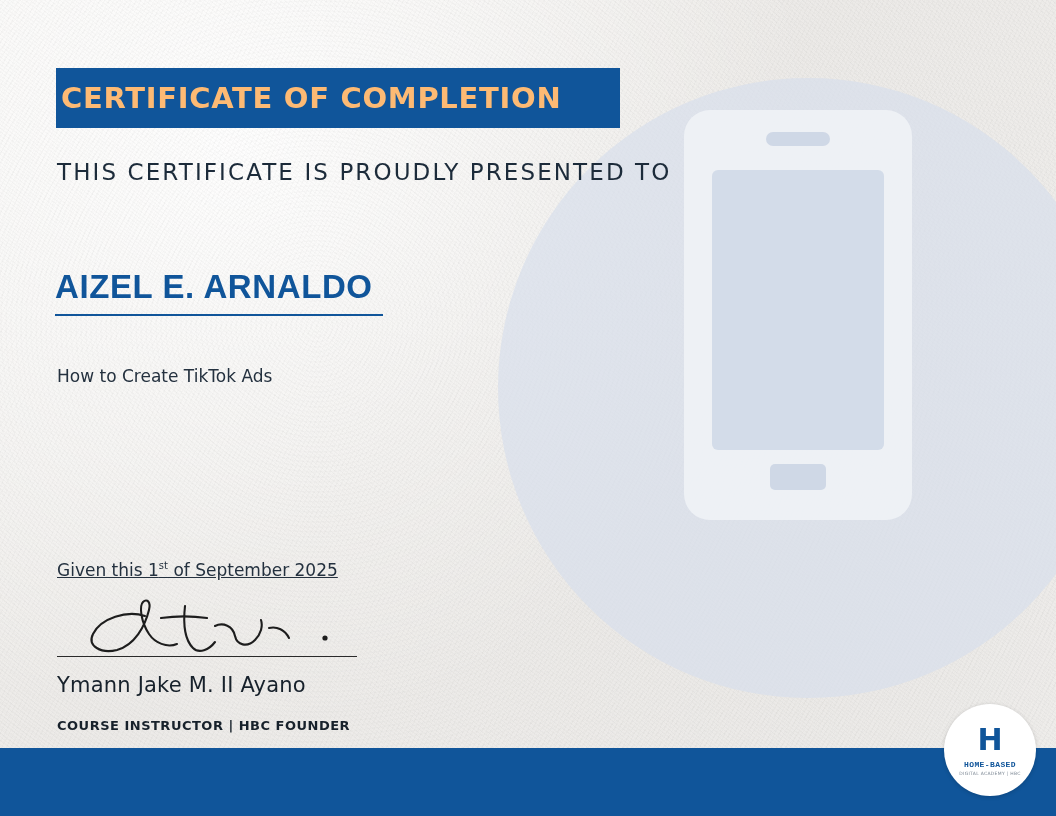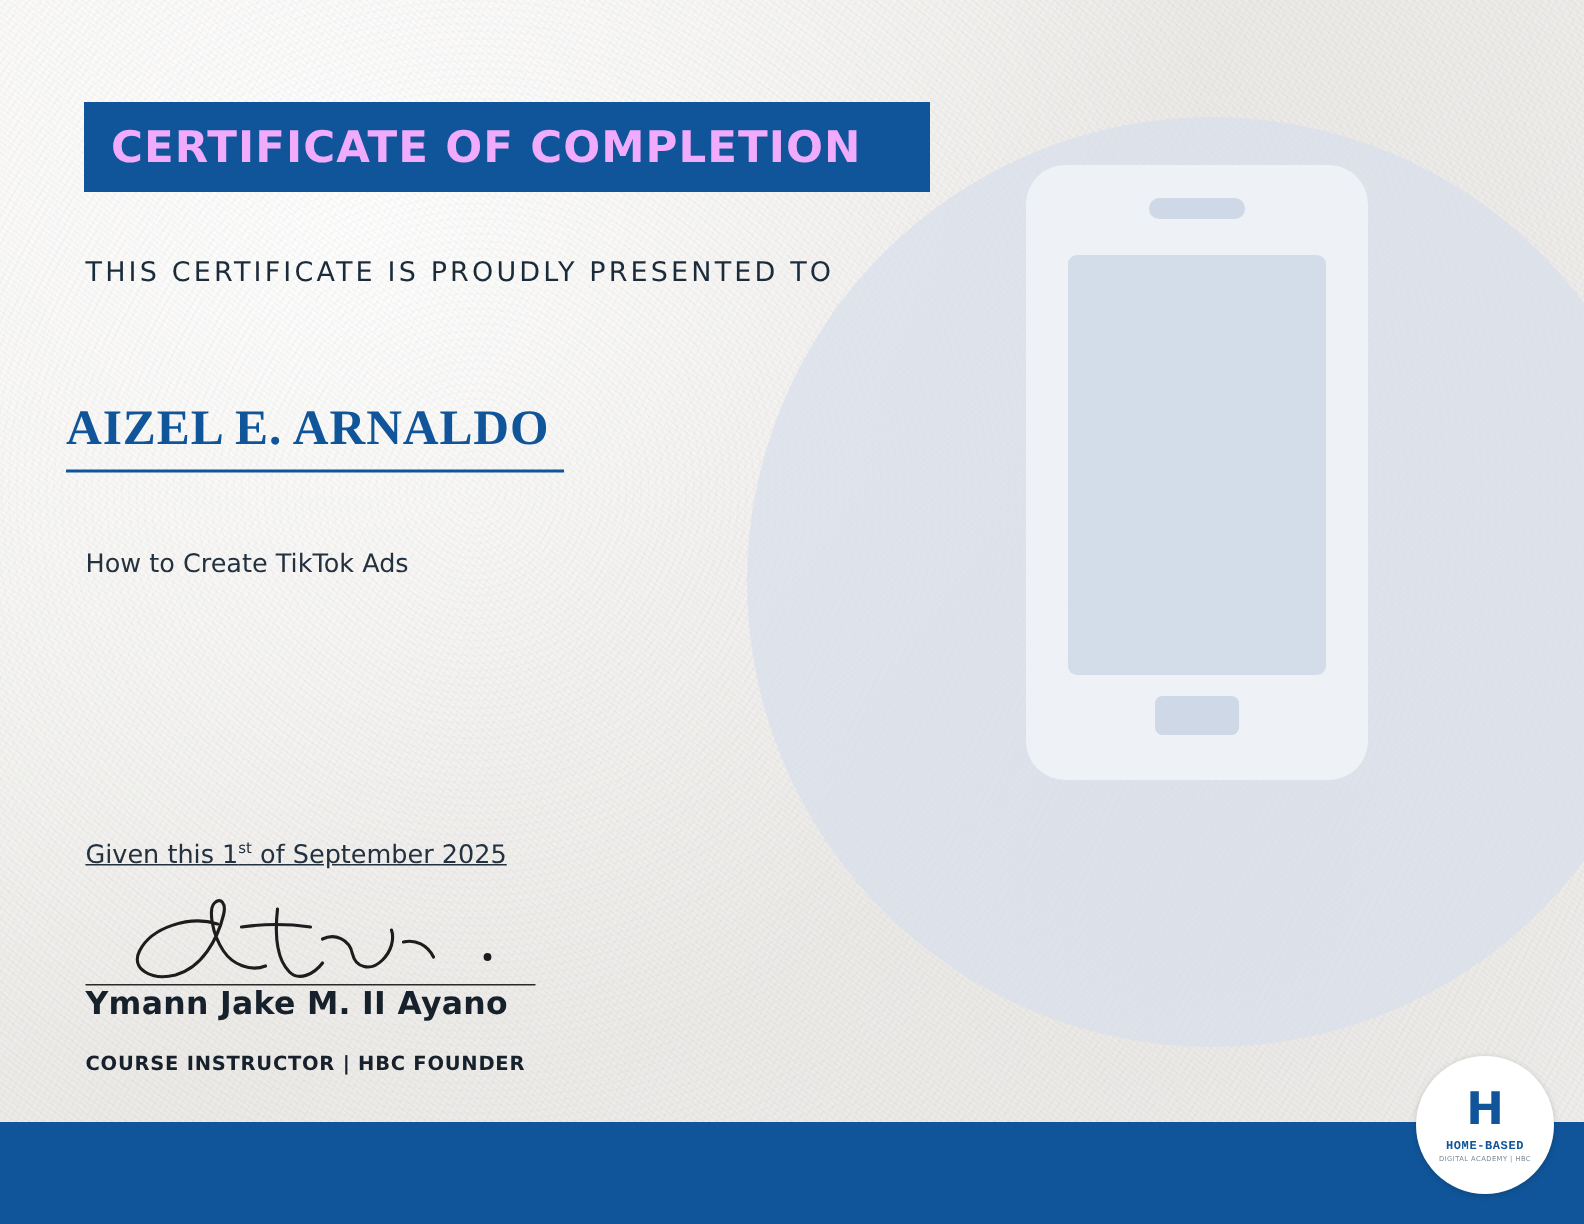--- a/index.html
+++ b/index.html
@@ -100,47 +100,47 @@
     position: absolute;
     left: 56px;
     top: 68px;
     width: 564px;
     height: 60px;
     background: #10559a;
     display: flex;
     align-items: center;
   }
   .title-bar .title-text {
-    color: #f0abfc;
+    color: #fdba74;
     font-size: 29px;
     font-weight: bold;
     letter-spacing: 0.7px;
-    padding-left: 18px;
+    padding-left: 5px;
     font-family: "DejaVu Sans", sans-serif;
   }
 
   .presented-to {
     position: absolute;
     left: 57px;
-    top: 171px;
-    font-size: 18px;
+    top: 159px;
+    font-size: 23px;
     letter-spacing: 2.1px;
     color: #1c2b3a;
     font-family: "DejaVu Sans", sans-serif;
   }
 
   .recipient {
     position: absolute;
-    left: 44px;
+    left: 55px;
     top: 268px;
     font-size: 33px;
     font-weight: bold;
     letter-spacing: 0.6px;
     color: #10559a;
-    font-family: Liberation Serif, serif;
+    font-family: Liberation Sans, sans-serif;
     padding-bottom: 8px;
     border-bottom: 2px solid #10559a;
     display: inline-block;
     padding-right: 10px;
   }
 
   .course-line {
     position: absolute;
     left: 57px;
     top: 362px;
@@ -174,22 +174,23 @@
     position: relative;
     height: 66px;
     width: 300px;
   }
   .signature-line {
     width: 300px;
     border-bottom: 1.5px solid #2a2a2a;
     margin-top: -6px;
   }
   .signer-name {
+    margin-top: 16px;
     font-size: 21px;
-    font-weight: bold;
+    font-weight: normal;
     color: #17212b;
     font-family: "DejaVu Sans", sans-serif;
     letter-spacing: 0.2px;
   }
   .signer-role {
     margin-top: 21px;
     font-size: 13px;
     font-weight: bold;
     letter-spacing: 0.5px;
     color: #17212b;

